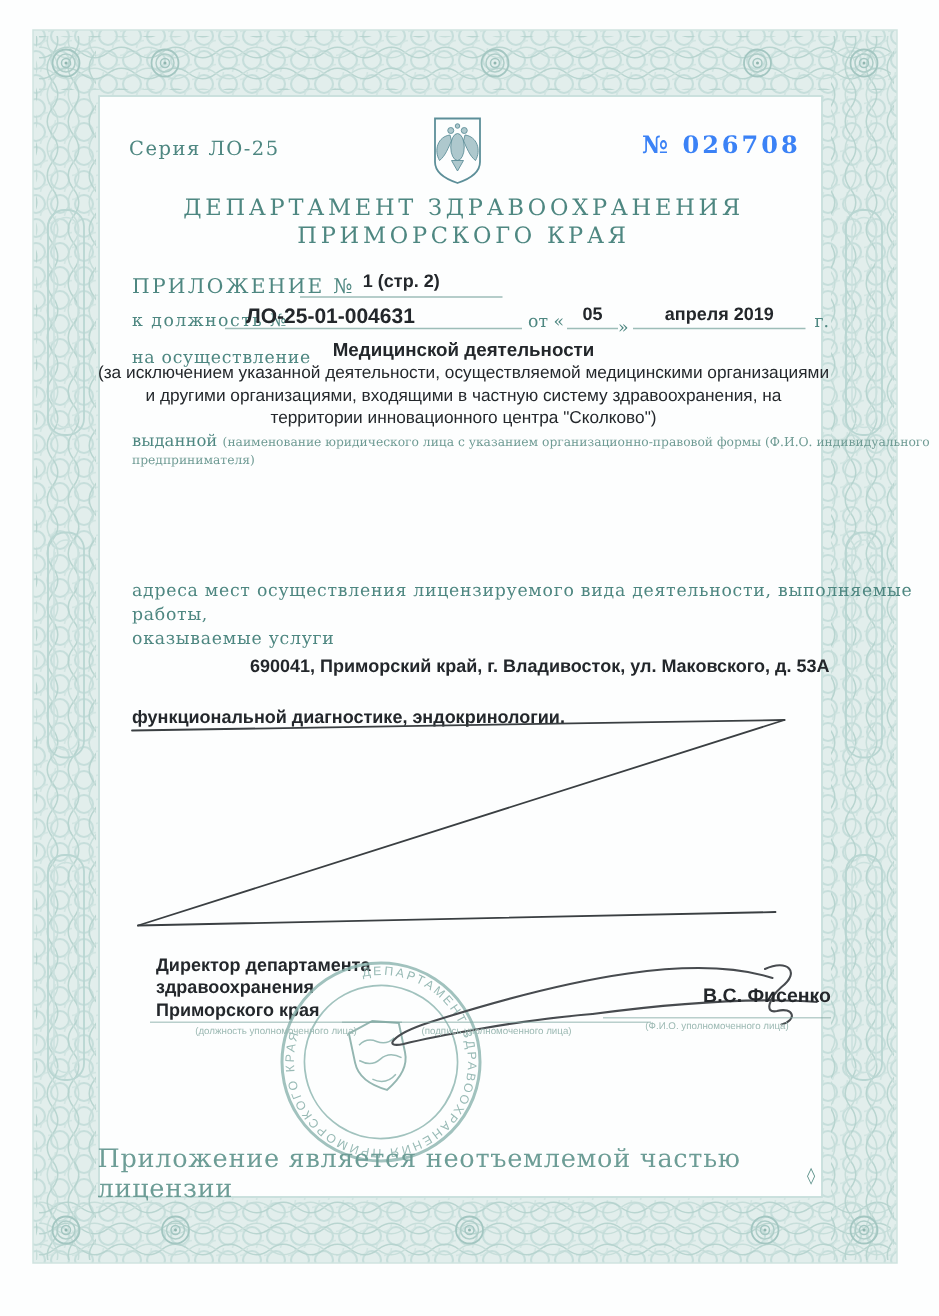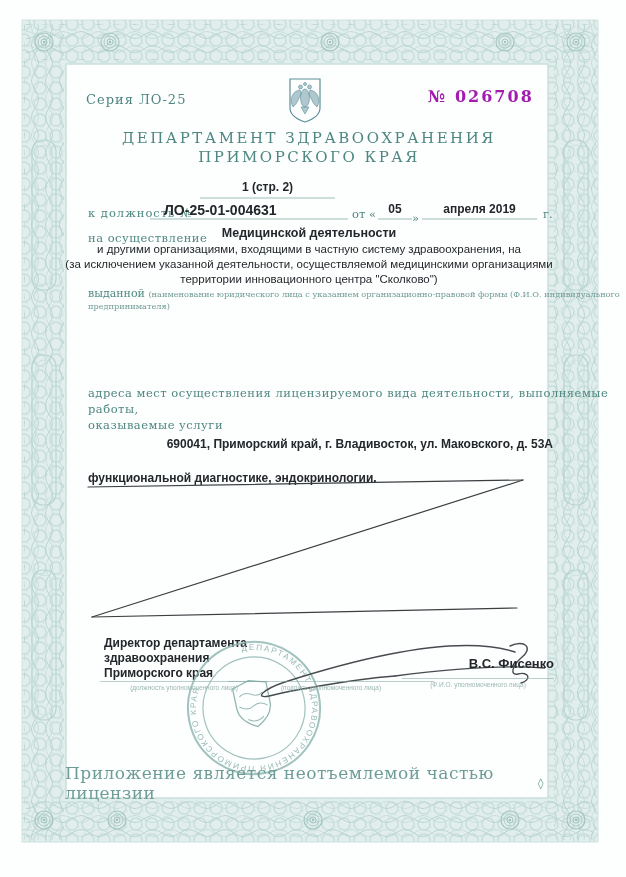--- a/index.html
+++ b/index.html
@@ -11,21 +11,21 @@
   .abs{position:absolute;}
   svg{display:block;}
   
   .form-teal{color:#4e8781;}
   .caption-teal{color:#9cb9b3;}
   
   .typed{font-family:"Liberation Sans", sans-serif;color:#23272b;}
   .b{font-weight:bold;}
 
   .series{left:86px;top:92px;font-size:13px;letter-spacing:1px;}
-  .number{left:428px;top:87px;font-size:16px;letter-spacing:2px;color:#a21caf;font-weight:600;}
+  .number{left:428px;top:87px;font-size:16px;letter-spacing:2px;color:#3b82f6;font-weight:600;}
   .authority{left:65px;top:129px;width:488px;text-align:center;font-size:15px;letter-spacing:2.5px;line-height:19px;}
 
   .annex-label{left:88px;top:183px;font-size:13.5px;letter-spacing:1.5px;}
   .annex-value{left:200px;top:180px;width:135px;text-align:center;font-size:12px;}
   .lic-label{left:88px;top:206px;font-size:11.5px;letter-spacing:1px;}
   .lic-value{left:164px;top:202px;width:198px;font-size:14px;}
   .from-label{left:352px;top:207px;font-size:11.5px;}
   .day-value{left:378px;top:202px;width:34px;text-align:center;font-size:12px;}
   .quote-close{left:412px;top:211px;font-size:11.5px;}
   .monthyear-value{left:422px;top:202px;width:115px;text-align:center;font-size:12px;}
@@ -125,20 +125,21 @@
     </g>
   </svg>
 
   <div class="abs number">№ 026708</div>
 
   <div class="abs authority form-teal">
     <div>ДЕПАРТАМЕНТ ЗДРАВООХРАНЕНИЯ</div>
     <div>ПРИМОРСКОГО КРАЯ</div>
   </div>
 
+  <div class="abs annex-label form-teal">ПРИЛОЖЕНИЕ №</div>
   <div class="abs annex-value typed b">1 (стр. 2)</div>
 
   <div class="abs lic-label form-teal">к должность №</div>
   <div class="abs lic-value typed b">ЛО-25-01-004631</div>
   <div class="abs from-label form-teal">от «</div>
   <div class="abs day-value typed b">05</div>
   <div class="abs quote-close form-teal">»</div>
   <div class="abs monthyear-value typed b">апреля 2019</div>
   <div class="abs year-suffix form-teal">г.</div>
 
@@ -147,22 +148,22 @@
       <line x1="200" y1="198" x2="335" y2="198"></line>
       <line x1="150" y1="219" x2="348" y2="219"></line>
       <line x1="378" y1="219" x2="412" y2="219"></line>
       <line x1="422" y1="219" x2="537" y2="219"></line>
     </g>
   </svg>
 
   <div class="abs act-label form-teal">на осуществление</div>
   <div class="abs act-type typed b">Медицинской деятельности</div>
   <div class="abs act-note typed">
+    <div>(за исключением указанной деятельности, осуществляемой медицинскими организациями</div>
     <div>и другими организациями, входящими в частную систему здравоохранения, на</div>
-    <div>(за исключением указанной деятельности, осуществляемой медицинскими организациями</div>
     <div>территории инновационного центра "Сколково")</div>
   </div>
 
   <div class="abs issued-line1 form-teal">
     <span>выданной</span>
     <span class="cap">(наименование юридического лица с указанием организационно-правовой формы (Ф.И.О. индивидуального</span>
   </div>
   <div class="abs issued-line2">предпринимателя)</div>
 
   <div class="abs addr-label form-teal">

